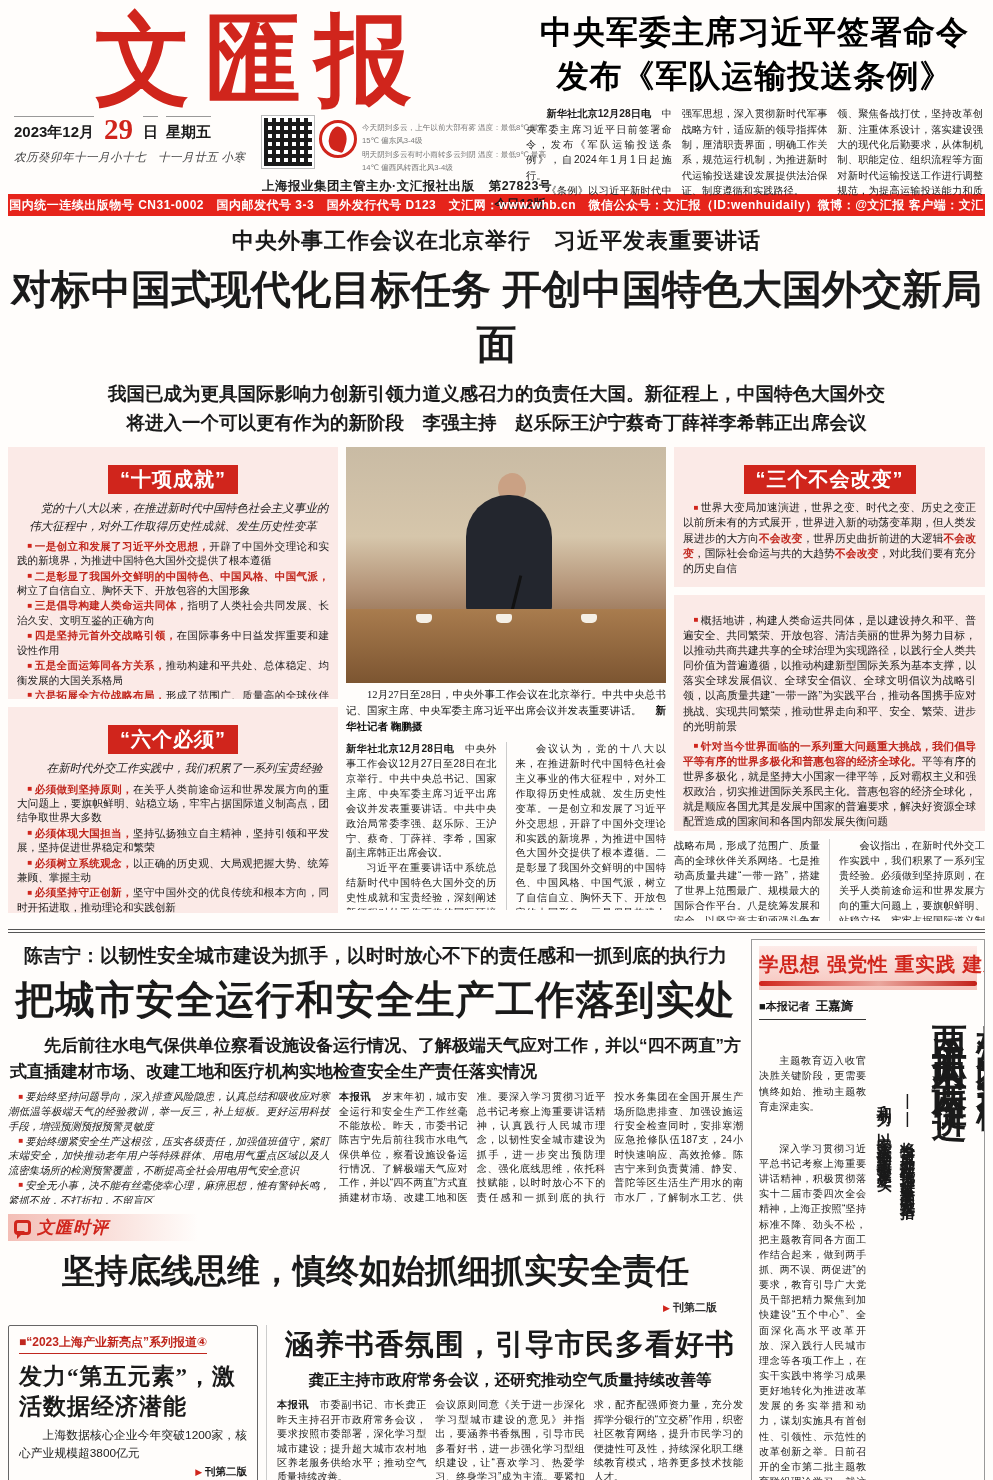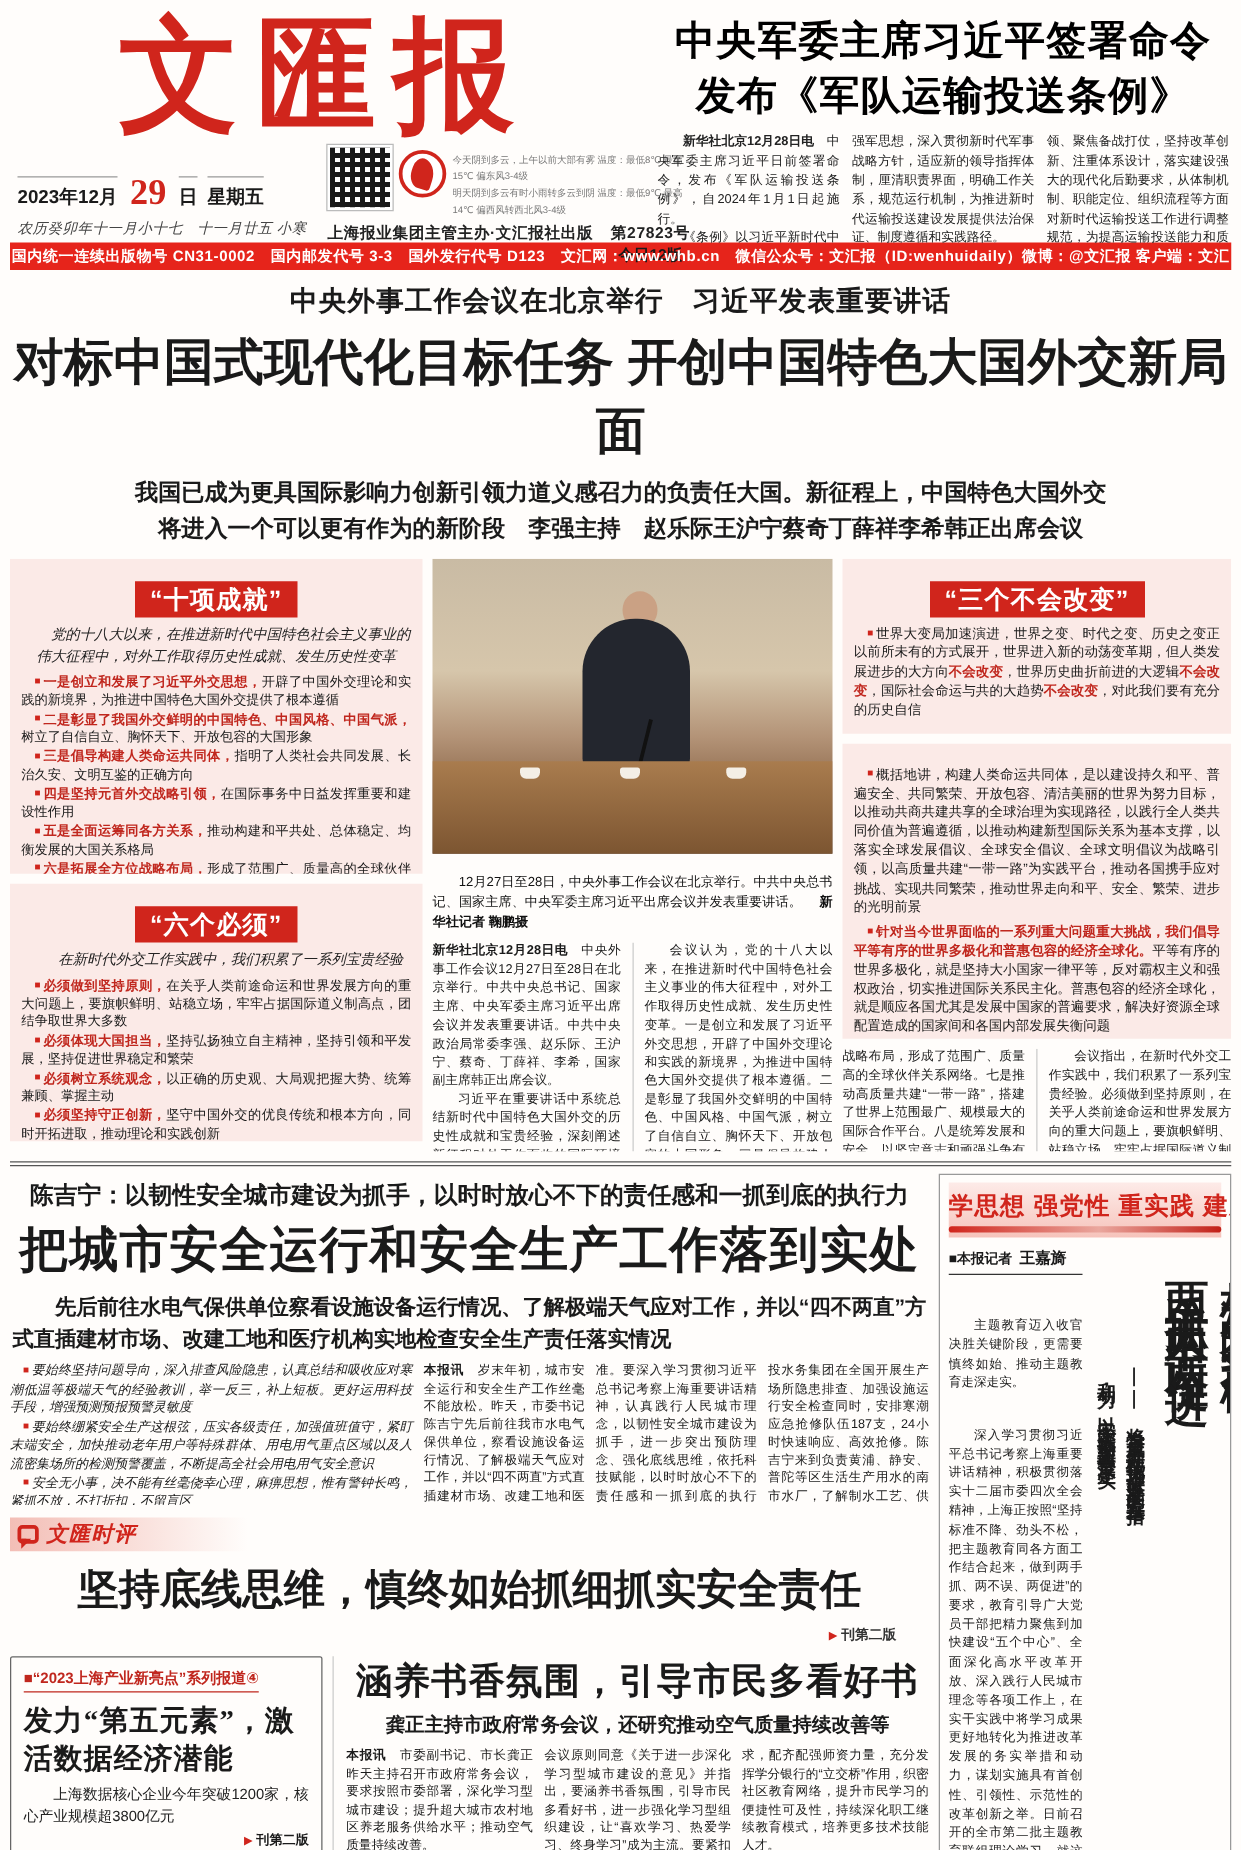--- a/index.html
+++ b/index.html
@@ -10,21 +10,21 @@
   .f-kai  { font-family:"Liberation Serif","DejaVu Serif",serif; font-style:italic; }
 
   
   .masthead { display:flex; padding:6px 10px 0 10px; height:190px; }
   .mast-left { width:500px; flex:none; }
   .logo { font-family:"DejaVu Serif","Liberation Serif",serif; font-weight:900; color:#d0251c;
           font-size:96px; line-height:1.12; text-align:center; letter-spacing:14px;
           transform:scaleY(1.04); white-space:nowrap; }
   .mast-bottom { display:flex; margin-top:2px; }
   .datecol { width:252px; flex:none; padding-left:4px; }
-  .daterow { display:flex; align-items:center; gap:8px;margin-top:25px; }
+  .daterow { display:flex; align-items:center; gap:8px; }
   .daterow .ym, .daterow .wd-group { border-top:1px solid #999; padding-top:6px; font-size:15px; font-weight:bold; }
   .daterow .bigday { font-size:29px; font-weight:900; color:#d0251c; line-height:0.9;
                      font-family:"Liberation Serif",serif; margin:0 2px; }
   .lunar { margin-top:8px; font-size:11.5px; color:#444; letter-spacing:0.5px; }
   .infocol { flex:1; }
   .inforow { display:flex; gap:5px; align-items:flex-start; }
   .qr { width:52px; height:52px; flex:none; border:2px solid #fff; outline:1px solid #bbb;
         background:
           repeating-linear-gradient(0deg,#1a1a1a 0 4px,rgba(255,255,255,0) 4px 8px),
           repeating-linear-gradient(90deg,#1a1a1a 0 4px,#fff 4px 8px); }
@@ -72,21 +72,21 @@
   .h330 { height:252px; } .h206 { height:206px; }
   .photo { position:relative; height:236px; overflow:hidden;
            background:linear-gradient(180deg,#c9bba4 0%,#d6c6ab 38%,#b49478 60%,#8a6547 80%,#5f422c 100%); }
   .ph-figure { position:absolute; left:120px; top:48px; width:86px; height:120px; background:#23262e;
                border-radius:42px 42px 8px 8px; }
   .ph-head { position:absolute; left:152px; top:26px; width:28px; height:30px; background:#caa184; border-radius:50%; }
   .ph-desk { position:absolute; left:0; bottom:0; width:100%; height:74px;
              background:linear-gradient(180deg,#a97c4e,#7c5531); }
   .ph-mic { position:absolute; left:168px; top:128px; width:3px; height:44px; background:#111; transform:rotate(14deg); }
   .ph-cup { position:absolute; bottom:60px; width:16px; height:9px; background:#f4efe6; border-radius:2px 2px 5px 5px; }
-  .caption { font-family:Liberation Sans, sans-serif; font-size:10.5px; line-height:1.5; margin-top:16px;
+  .caption { font-family:Liberation Serif, serif; font-size:10.5px; line-height:1.5; margin-top:4px;
              text-align:justify; text-indent:2em; color:#111; }
   .credit { font-weight:bold; margin-left:14px; }
   .ccols { display:flex; margin-top:7px; height:168px; overflow:hidden; }
   .ccol { flex:1; font-size:10.2px; line-height:1.47; text-align:justify; }
   .ccol + .ccol { border-left:1px solid #ccc; margin-left:9px; padding-left:9px; }
   .ccol p, .tr-col p { text-indent:2em; }
   .lbox .bold-red-lead { color:#c0271e; font-weight:bold; }
   .lbox p.lpar { font-size:10.8px; line-height:1.4; text-align:justify; text-indent:1em; margin-bottom:5px; }
   .rcols { display:flex; margin-top:8px; height:134px; overflow:hidden; }
 

